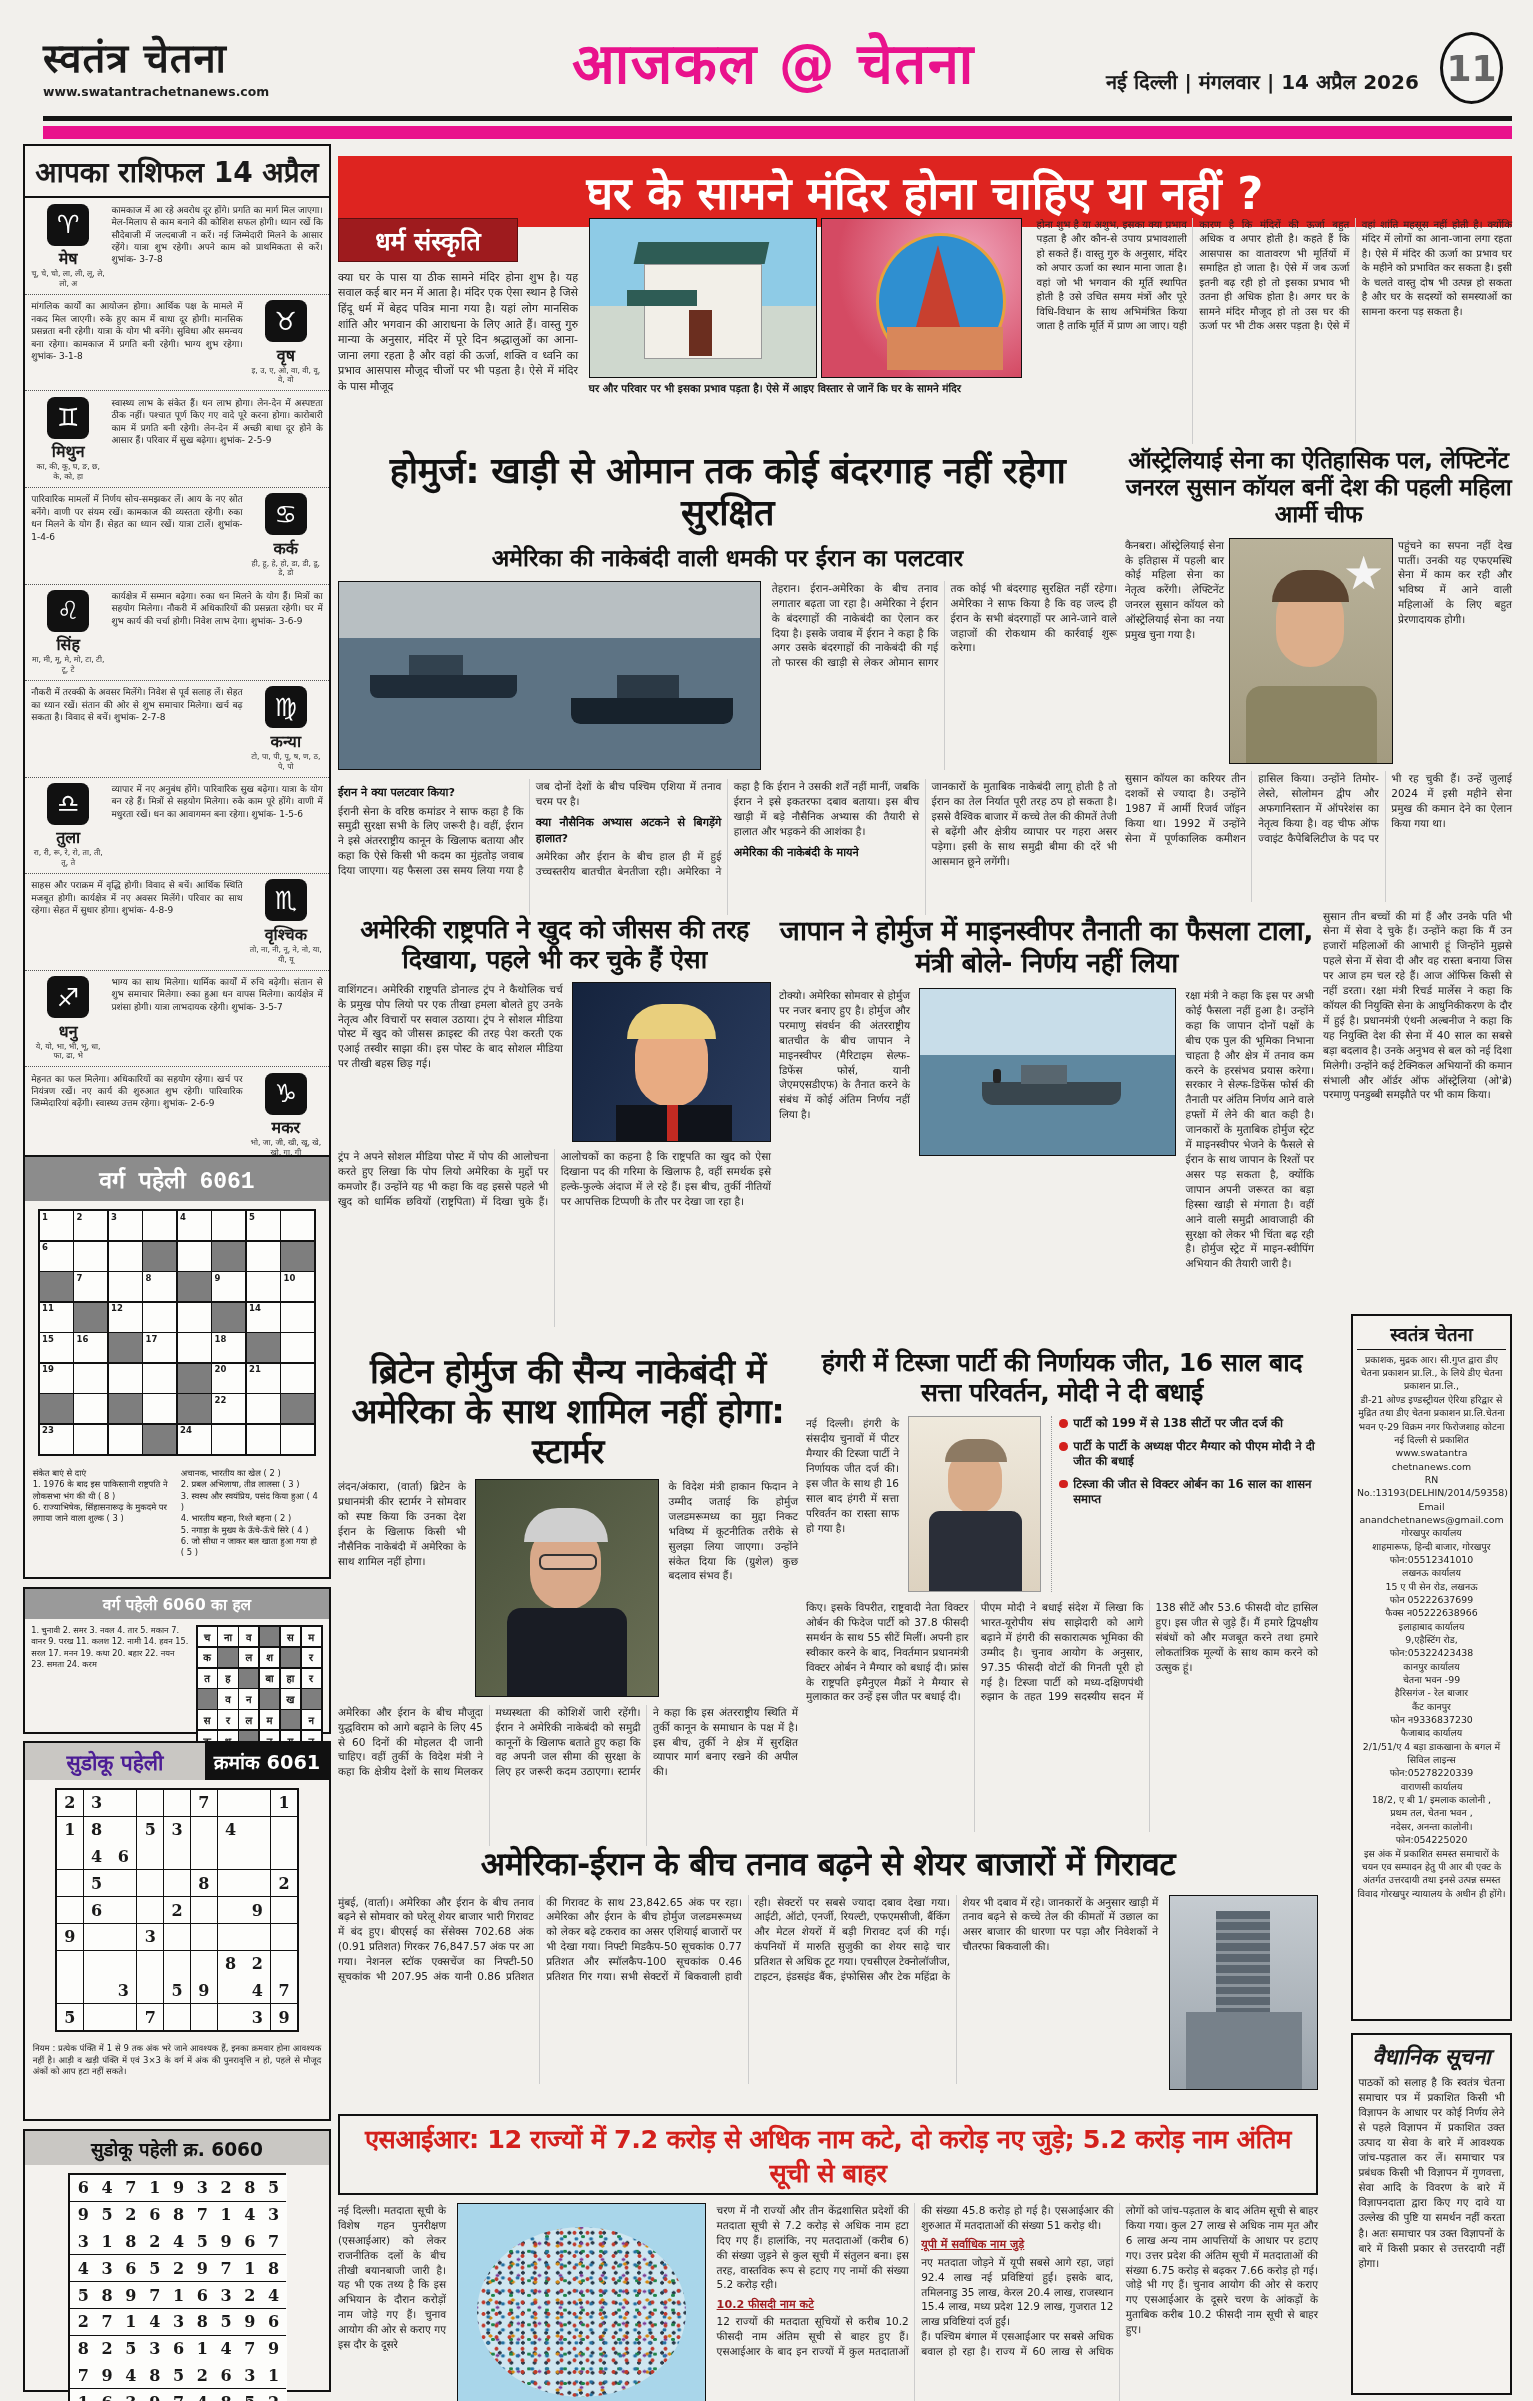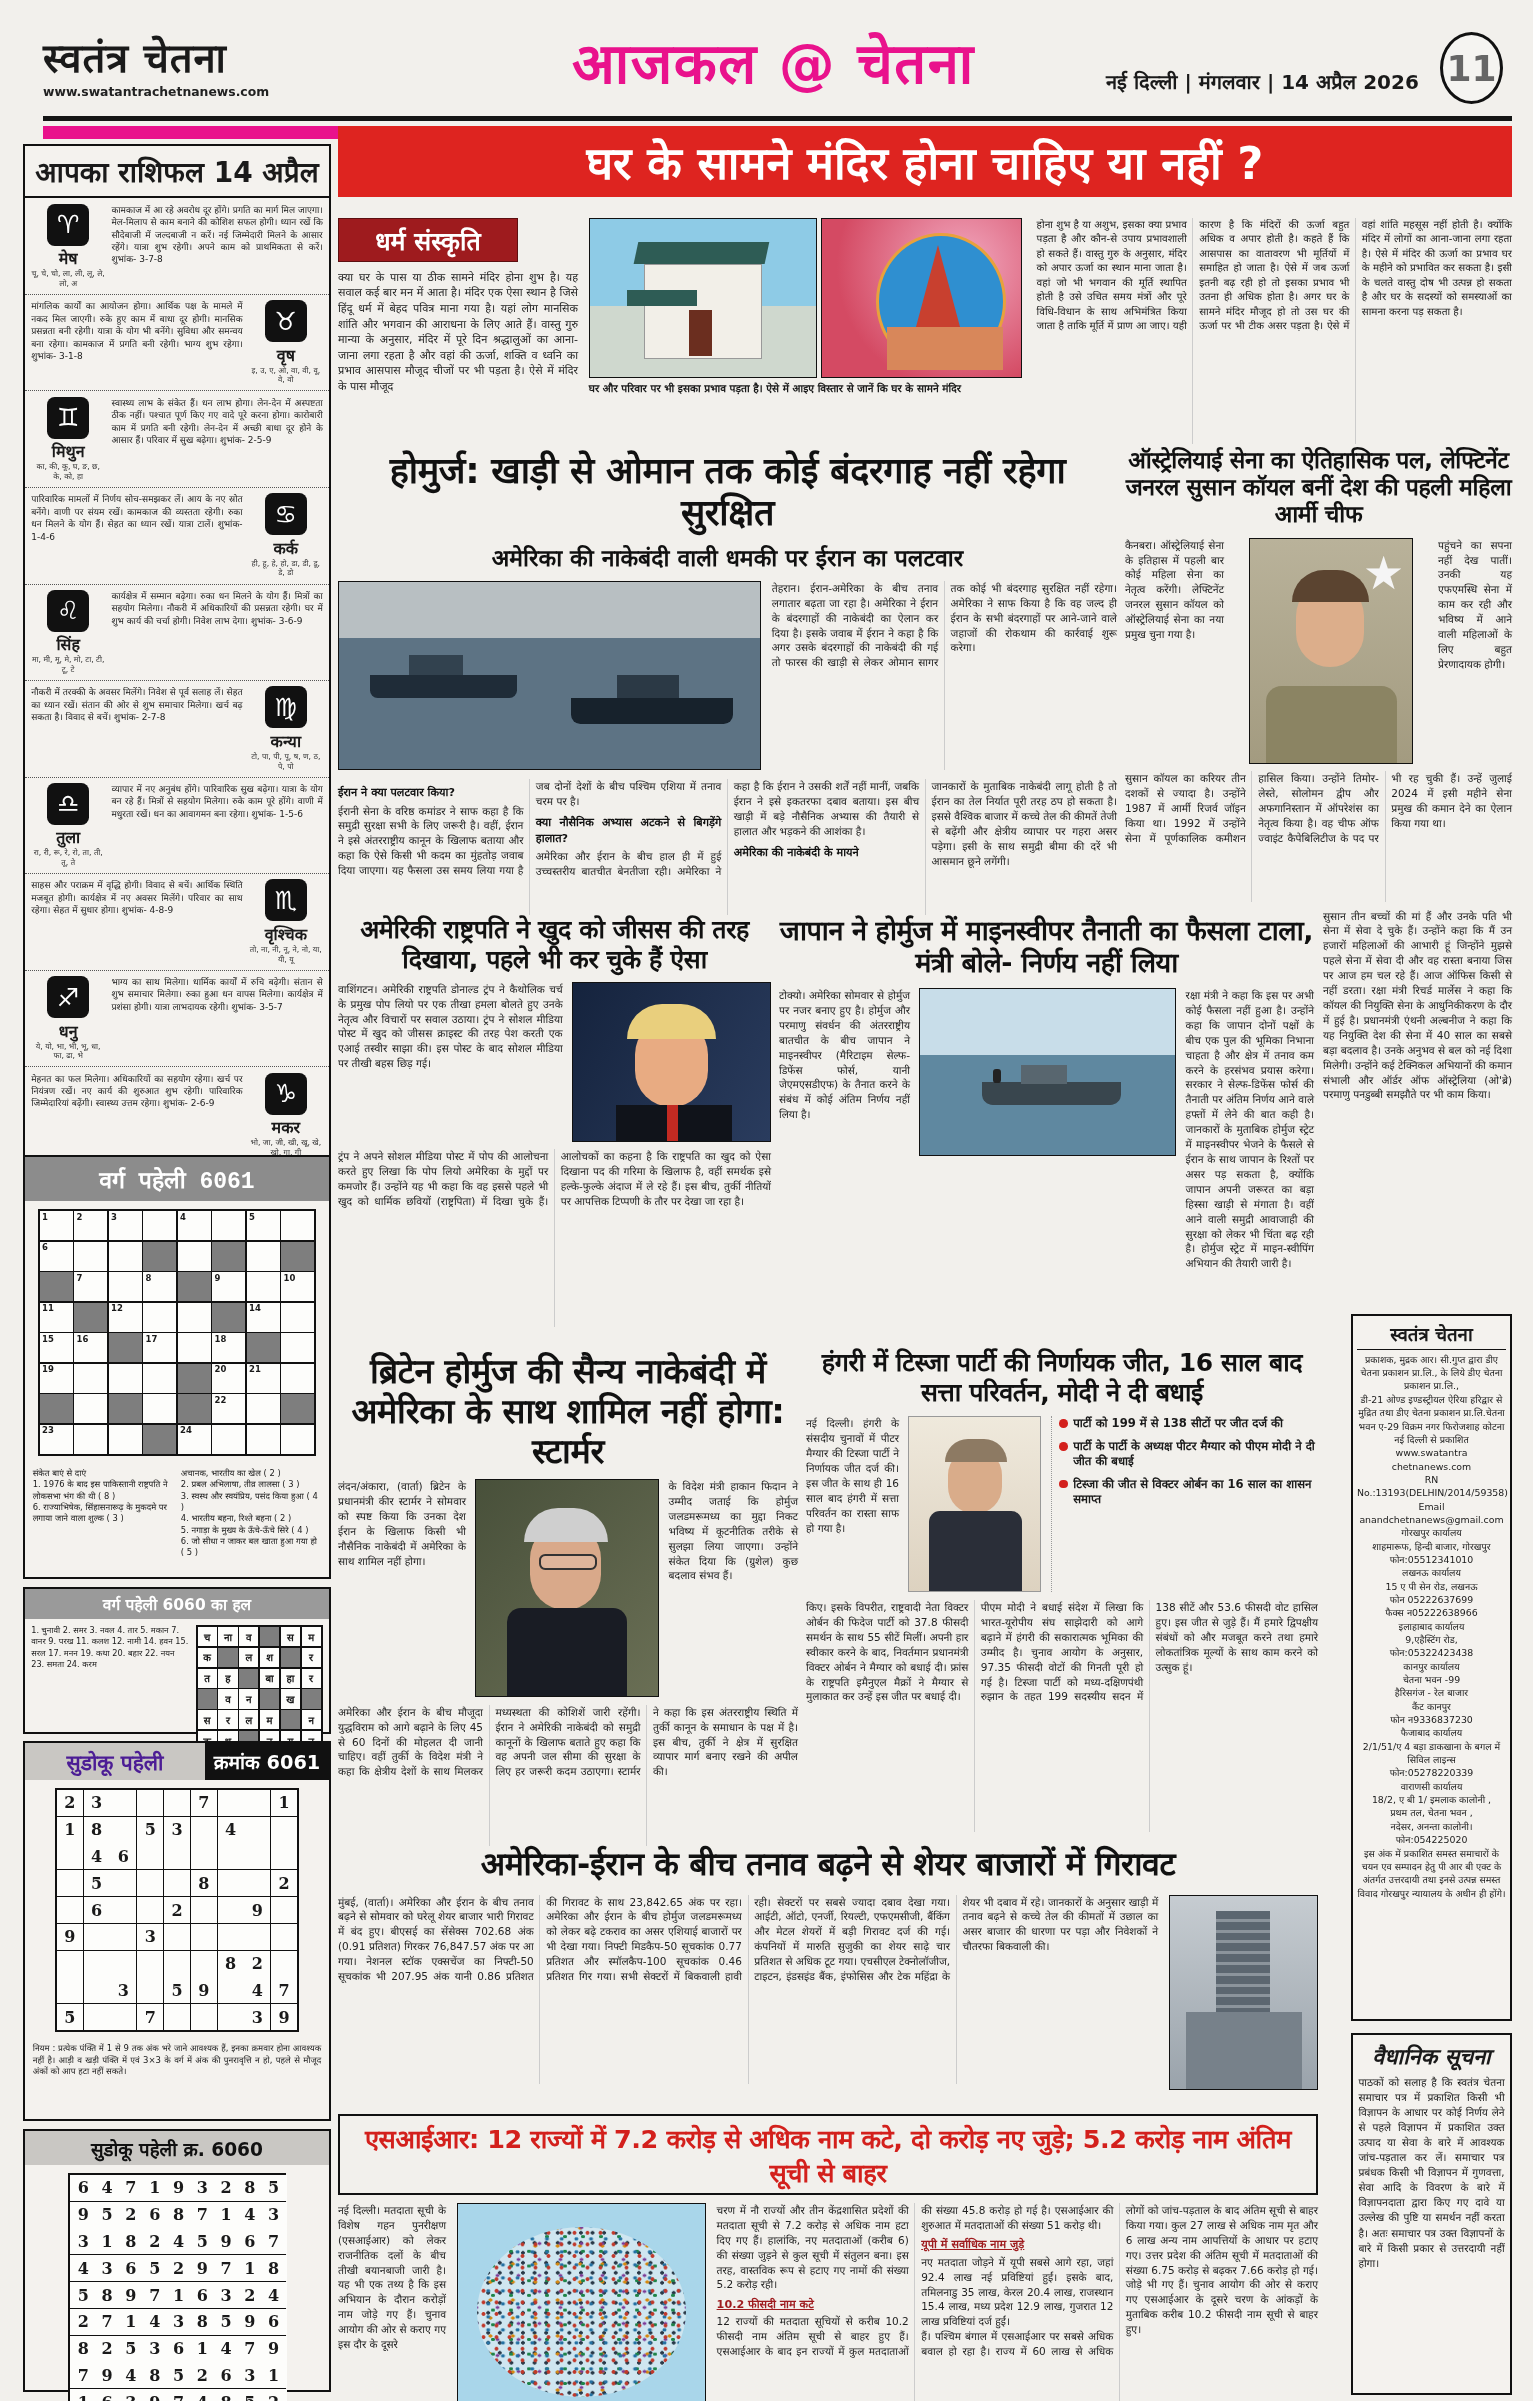--- a/index.html
+++ b/index.html
@@ -19,21 +19,21 @@
   .headline{font-weight:bold;text-align:center;line-height:1.18;letter-spacing:-0.4px;color:#111;}
   .subhead{font-weight:bold;text-align:center;color:#111;}
   .body-txt{font-size:10.5px;line-height:1.42;text-align:justify;color:#222;}
   .cols2{column-count:2;column-gap:12.4px;column-rule:0.8px solid #ccc;}
   .cols3{column-count:3;column-gap:12.4px;column-rule:0.8px solid #ccc;}
   .cols4{column-count:4;column-gap:12.4px;column-rule:0.8px solid #ccc;}
   .mini-head{font-weight:bold;font-size:11.2px;margin:6.2px 0 2.3px;color:#111;}
   .photo{position:relative;overflow:hidden;border:1.5px solid #111;flex:none;}
   .cap{font-size:10.4px;font-weight:bold;line-height:1.3;margin-top:3.9px;}
   
-  .banner{left:338px;top:126px;width:1174px;height:71px;background:#de2420;display:flex;align-items:center;justify-content:center;}
+  .banner{left:338px;top:156px;width:1174px;height:71px;background:#de2420;display:flex;align-items:center;justify-content:center;}
   .banner div{color:#fff;font-size:45px;font-weight:bold;letter-spacing:0;}
   
   .dharma{left:338px;top:218px;width:1174px;height:226px;display:flex;gap:10.8px;}
   .dh-left{width:240px;}
   .dh-label{width:178px;height:42px;background:#9e1b1e;color:#fff;font-size:25px;font-weight:bold;display:flex;align-items:center;justify-content:center;margin-bottom:7.7px;border:0.8px solid #5c0f10;}
   .dh-imgs{width:437px;}
   .dh-right{flex:1;}
   
   .lbox{position:absolute;left:23px;width:308px;border:2.3px solid #111;background:#f4f2ee;box-sizing:border-box;}
   .horo-title{font-size:28px;font-weight:bold;text-align:center;border-bottom:2.3px solid #111;padding:6.2px 0;}
@@ -142,21 +142,21 @@
       <div>ईरानी सेना के वरिष्ठ कमांडर ने साफ कहा है कि समुद्री सुरक्षा सभी के लिए जरूरी है। वहीं, ईरान ने इसे अंतरराष्ट्रीय कानून के खिलाफ बताया और कहा कि ऐसे किसी भी कदम का मुंहतोड़ जवाब दिया जाएगा। यह फैसला उस समय लिया गया है जब दोनों देशों के बीच पश्चिम एशिया में तनाव चरम पर है।</div>
       <div class="mini-head">क्या नौसैनिक अभ्यास अटकने से बिगड़ेंगे हालात?</div>
       <div>अमेरिका और ईरान के बीच हाल ही में हुई उच्चस्तरीय बातचीत बेनतीजा रही। अमेरिका ने कहा है कि ईरान ने उसकी शर्तें नहीं मानीं, जबकि ईरान ने इसे इकतरफा दबाव बताया। इस बीच खाड़ी में बड़े नौसैनिक अभ्यास की तैयारी से हालात और भड़कने की आशंका है।</div>
       <div class="mini-head">अमेरिका की नाकेबंदी के मायने</div>
       <div>जानकारों के मुताबिक नाकेबंदी लागू होती है तो ईरान का तेल निर्यात पूरी तरह ठप हो सकता है। इससे वैश्विक बाजार में कच्चे तेल की कीमतें तेजी से बढ़ेंगी और क्षेत्रीय व्यापार पर गहरा असर पड़ेगा। इसी के साथ समुद्री बीमा की दरें भी आसमान छूने लगेंगी।</div>
     </div>
   </div>
 
   <div class="sec" style="left:1125px;top:447px;width:387px;height:860px;">
     <div class="headline" style="font-size:23px;">ऑस्ट्रेलियाई सेना का ऐतिहासिक पल, लेफ्टिनेंट जनरल सुसान कॉयल बनीं देश की पहली महिला आर्मी चीफ</div>
-    <div style="display:flex;gap:25px;margin-top:9.3px;">
+    <div style="display:flex;gap:5px;margin-top:9.3px;">
       <div class="body-txt" style="width:99px;">कैनबरा। ऑस्ट्रेलियाई सेना के इतिहास में पहली बार कोई महिला सेना का नेतृत्व करेंगी। लेफ्टिनेंट जनरल सुसान कॉयल को ऑस्ट्रेलियाई सेना का नया प्रमुख चुना गया है।</div>
       <div class="photo" style="width:162px;height:224px;background:linear-gradient(#b9b29a,#a39b80);">
         <span style="position:absolute;right:7.7px;top:7.7px;color:#f5f5f5;font-size:46px;">★</span>
         <span style="position:absolute;left:46px;top:43px;width:68px;height:85px;border-radius:36px;background:#dcae8b;"></span>
         <span style="position:absolute;left:42px;top:31px;width:77px;height:32px;border-radius:39px 39px 0 0;background:#5b4430;"></span>
         <span style="position:absolute;left:15.5px;top:147px;width:131px;height:77px;background:#8b8463;border-radius:15.5px 15.5px 0 0;"></span>
       </div>
       <div class="body-txt" style="flex:1;">पहुंचने का सपना नहीं देख पातीं। उनकी यह एफएमस्धि सेना में काम कर रही और भविष्य में आने वाली महिलाओं के लिए बहुत प्रेरणादायक होगी।</div>
     </div>
     <div class="body-txt cols3" style="margin-top:7.7px;height:131px;">सुसान कॉयल का करियर तीन दशकों से ज्यादा है। उन्होंने 1987 में आर्मी रिजर्व जॉइन किया था। 1992 में उन्होंने सेना में पूर्णकालिक कमीशन हासिल किया। उन्होंने तिमोर-लेस्ते, सोलोमन द्वीप और अफगानिस्तान में ऑपरेशंस का नेतृत्व किया है। वह चीफ ऑफ ज्वाइंट कैपेबिलिटीज के पद पर भी रह चुकी हैं। उन्हें जुलाई 2024 में इसी महीने सेना प्रमुख की कमान देने का ऐलान किया गया था।</div>

